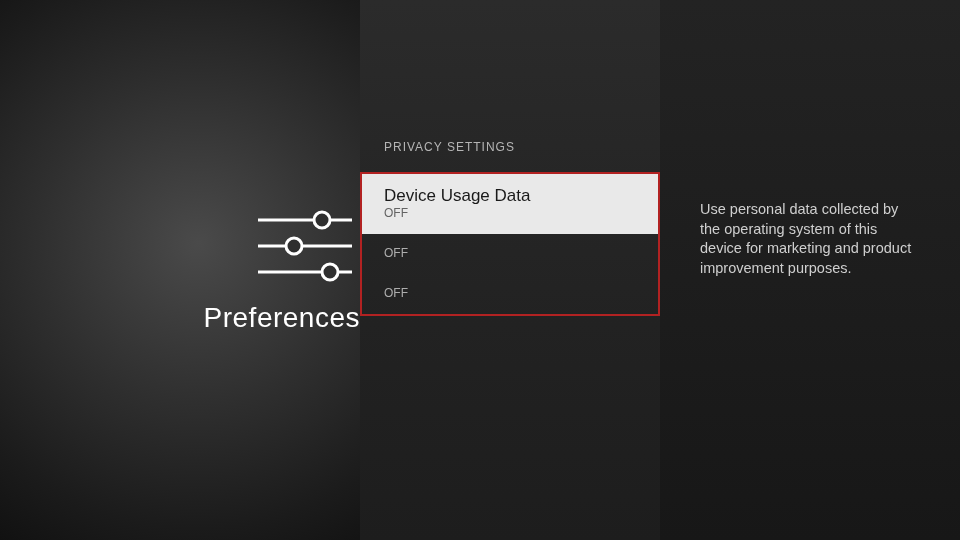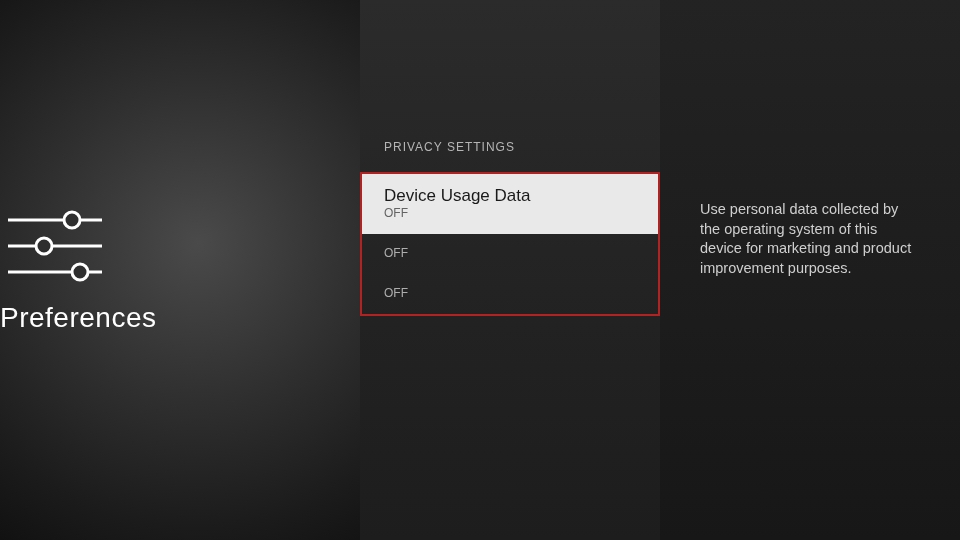--- a/index.html
+++ b/index.html
@@ -9,21 +9,21 @@
     color: #d0d0d0;
     background: #1a1a1a;
   }
   
   .left {
     width: 360px;
     height: 540px;
     background: radial-gradient(circle at 55% 45%, #4a4a4a 0%, #2f2f2f 45%, #1b1b1b 80%, #111 100%);
     display: flex;
     flex-direction: column;
-    align-items: flex-start;
+    align-items: flex-end;
     justify-content: center;
     gap: 16px;
   }
   .left .icon { width: 110px; height: 80px; color: #ffffff; }
   .left .title {
     color: #ffffff;
     font-size: 28px;
     font-weight: 300;
     letter-spacing: 0.5px;
   }

